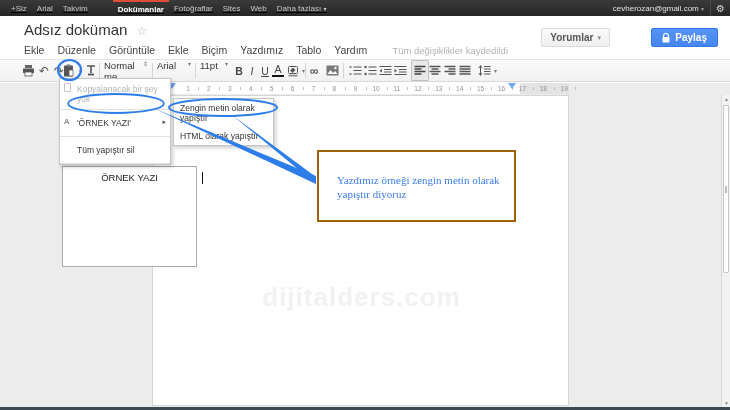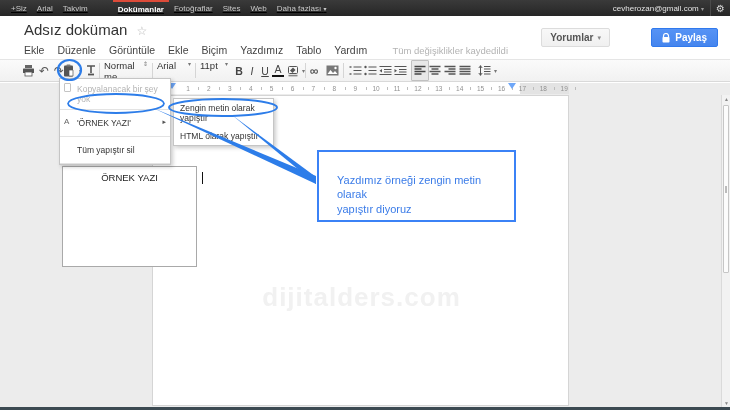--- a/index.html
+++ b/index.html
@@ -75,21 +75,21 @@
     border:1px solid #c5c5c5; box-shadow:2px 2px 4px rgba(0,0,0,.2); z-index:41;}
   .submenu .menu-item { padding:4px 6px; }
 
   
   .samplebox { position:absolute; left:62px; top:166px; width:135px; height:101px;
     background:#fff; border:1px solid #a9a9a9; z-index:30; }
   .samplebox .stext { margin-top:5px; text-align:center; font-size:9.5px; color:#222; }
 
   
   .annot { position:absolute; left:317px; top:150px; width:199px; height:72px; background:#fff;
-    border:2px solid #3b82f6; z-index:35; }
+    border:2px solid #a16207; z-index:35;font-family:Liberation Serif, serif; }
   .annot .atext { margin:21px 0 0 18px; font-size:11px; color:#3b7ce8; line-height:1.3; }
 
   
   .overlay { position:absolute; left:0; top:0; width:730px; height:410px; z-index:60; pointer-events:none; }
 
   
   .scrollbar { position:absolute; left:721px; top:95px; width:9px; height:312px;
     background:#f2f2f2; border-left:1px solid #dadada; z-index:15; }
   .sb-up { position:absolute; left:1px; top:1px; width:7px; text-align:center; font-size:5px; color:#888; cursor:pointer;}
   .sb-thumb { position:absolute; left:1px; top:10px; width:6px; height:168px; background:#fcfcfc;

